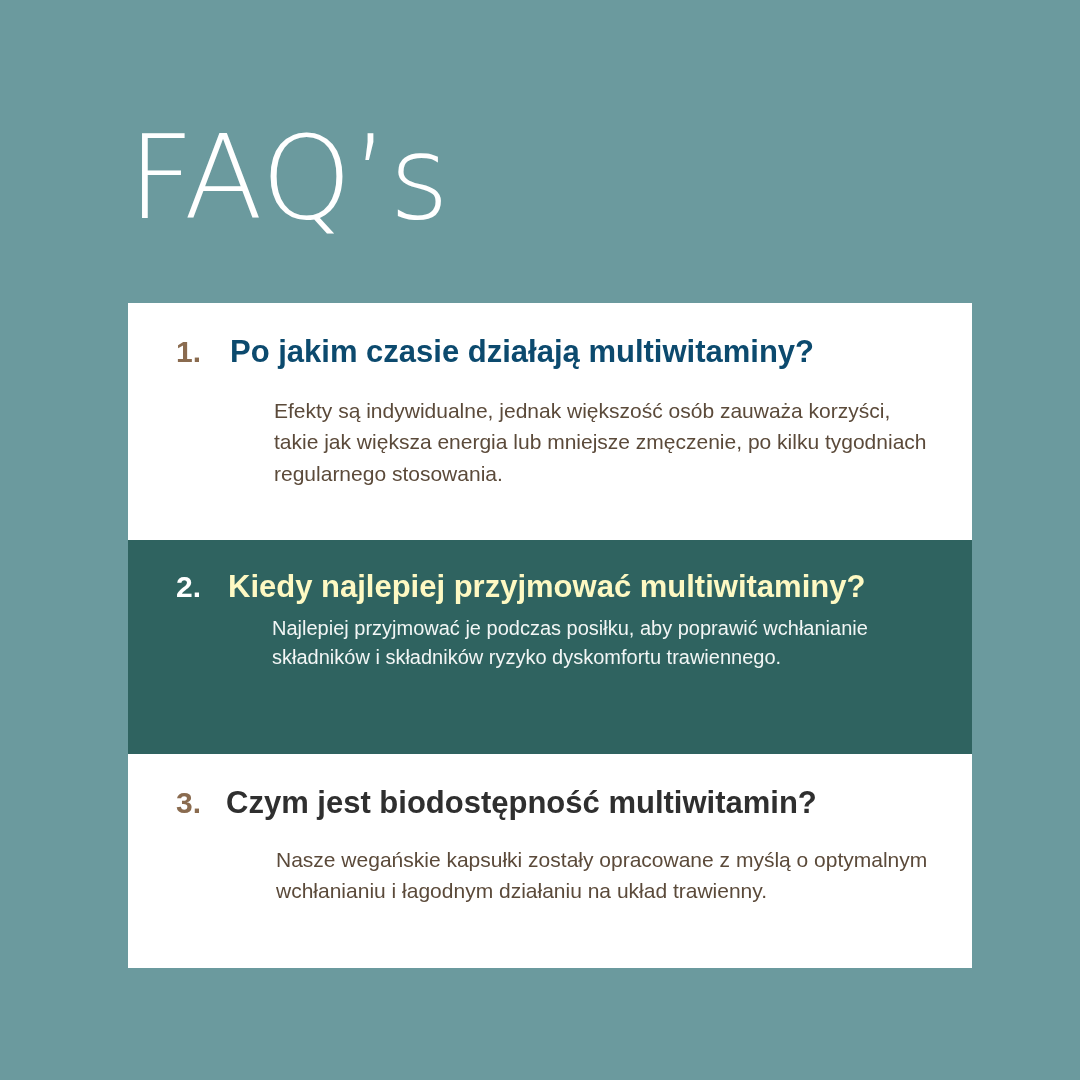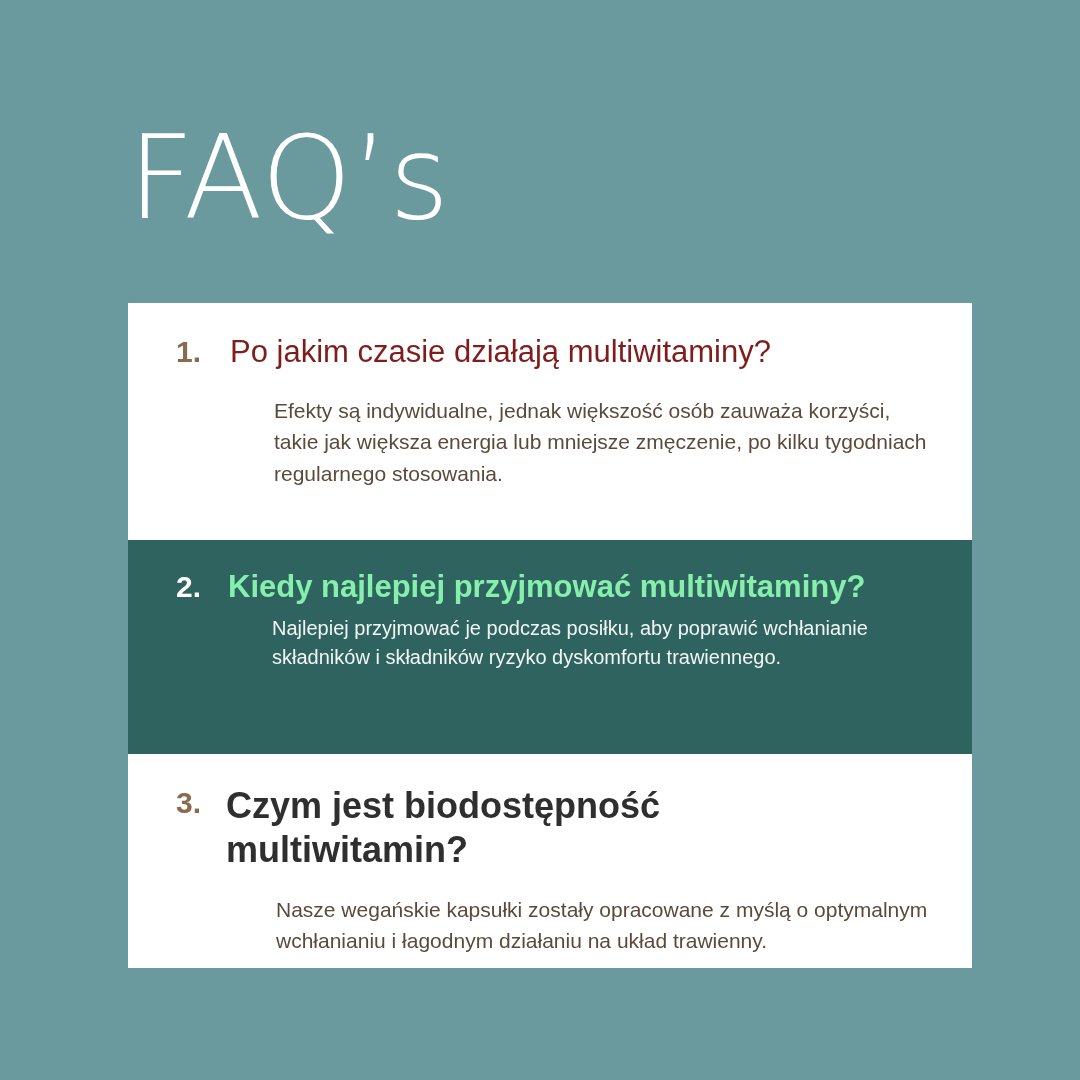--- a/index.html
+++ b/index.html
@@ -60,22 +60,22 @@
   .card1 .num {
     font-size: 30px;
     font-weight: 700;
     color: #8a6b4f;
     width: 54px;
     flex: 0 0 54px;
     line-height: 1.25;
   }
   .card1 .question {
     font-size: 31px;
-    font-weight: 400;
-    color: #7f1d1d;
+    font-weight: 700;
+    color: #0c4a6e;
     line-height: 1.22;
     max-width: 610px;
   }
   .card1 .answer {
     margin-top: 24px;
     margin-left: 98px;
     font-size: 21px;
     line-height: 1.5;
     color: #5b4a3a;
     max-width: 690px;
@@ -94,21 +94,21 @@
     font-size: 30px;
     font-weight: 700;
     color: #ffffff;
     width: 52px;
     flex: 0 0 52px;
     line-height: 1.25;
   }
   .card2 .question {
     font-size: 31px;
     font-weight: 700;
-    color: #86efac;
+    color: #fef9c3;
     line-height: 1.22;
     max-width: 640px;
   }
   .card2 .answer {
     margin-top: 8px;
     margin-left: 96px;
     font-size: 20px;
     line-height: 1.45;
     color: #f2f6f5;
     max-width: 690px;
@@ -125,21 +125,21 @@
   }
   .card3 .num {
     font-size: 30px;
     font-weight: 700;
     color: #8a6b4f;
     width: 50px;
     flex: 0 0 50px;
     line-height: 1.25;
   }
   .card3 .question {
-    font-size: 36px;
+    font-size: 31px;
     font-weight: 700;
     color: #2f2f2f;
     line-height: 1.22;
     max-width: 640px;
   }
   .card3 .answer {
     margin-top: 22px;
     margin-left: 100px;
     font-size: 21px;
     line-height: 1.48;

